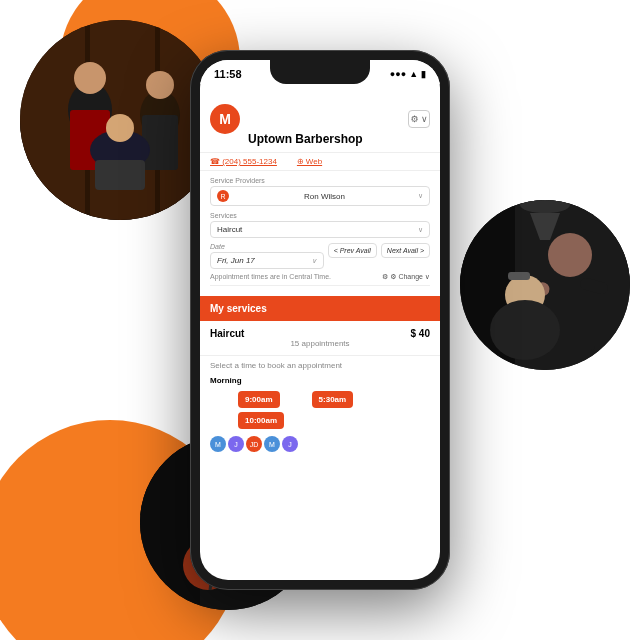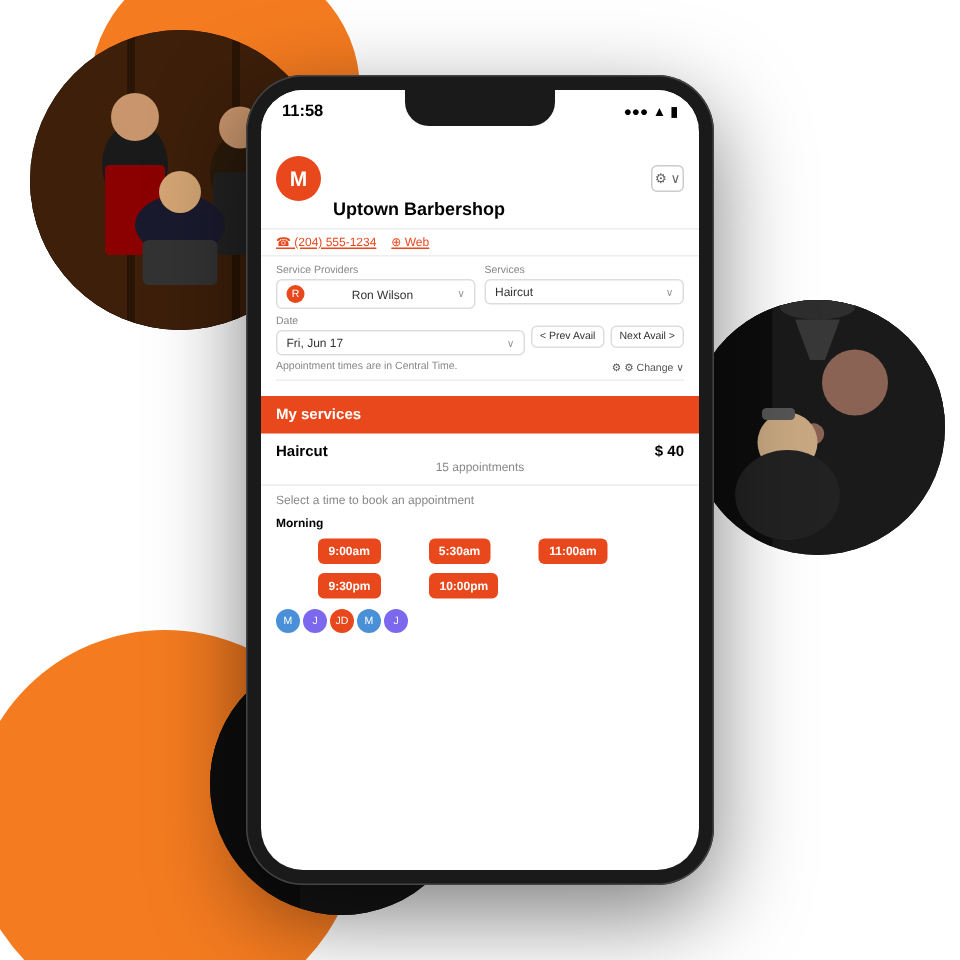--- a/index.html
+++ b/index.html
@@ -66,21 +66,21 @@
       height: 100%;
     }
 
     
     .phone-wrapper {
       position: absolute;
       top: 50px;
       left: 50%;
       transform: translateX(-50%);
       z-index: 10;
-      width: 312px;
+      width: 260px;
     }
 
     .phone-outer {
       background: #1a1a1a;
       border-radius: 38px;
       padding: 10px;
       box-shadow: 0 20px 60px rgba(0,0,0,0.5), inset 0 0 0 1px #444;
       position: relative;
     }
 
@@ -162,55 +162,57 @@
       font-size: 9px;
       color: #666;
     }
 
     
     .contact-info {
       padding: 4px 10px;
       font-size: 8px;
       color: #555;
       display: flex;
-      gap: 10px;
+      gap: 20px;
       border-bottom: 1px solid #eee;
     }
     .contact-info span { color: #E8481C; text-decoration: underline; }
 
     
     .form-section {
       padding: 6px 10px;
     }
     .form-row {
       display: flex;
       gap: 6px;
       margin-bottom: 5px;
+      flex-direction: column;
     }
     .form-group { flex: 1; }
     .form-label { font-size: 7px; color: #888; margin-bottom: 2px; }
     .form-select {
       border: 1px solid #ddd;
       border-radius: 4px;
       padding: 3px 6px;
       font-size: 8px;
       color: #333;
       display: flex;
       justify-content: space-between;
       align-items: center;
       background: #fff;
     }
     .form-select-arrow { color: #999; font-size: 7px; }
 
     
     .date-row {
       display: flex;
       gap: 4px;
-      align-items: center;
+      align-items: flex-start;
       margin-bottom: 4px;
+      font-style: italic;
     }
     .date-group { flex: 1.2; }
     .date-select {
       border: 1px solid #ddd;
       border-radius: 4px;
       padding: 3px 6px;
       font-size: 8px;
       color: #333;
       display: flex;
       justify-content: space-between;
@@ -490,28 +492,24 @@
         <div class="service-appts">15 appointments</div>
       </div>
 
       <div class="select-time-text">Select a time to book an appointment</div>
 
       <div class="time-period-label">Morning</div>
 
       <div class="time-slots-row">
         <div class="time-slot">9:00am</div>
         <div class="time-slot">5:30am</div>
-        <div class="time-slot">11:00am</div>
-      </div>
-
-
-      <div class="bottom-time-row">
-        <div class="time-slot">9:30pm</div>
-        <div class="time-slot">10:00pm</div>
-      </div>
+        <div class="time-slot">10:00am</div>
+      </div>
+
+
 
       <div class="provider-avatars">
         <div class="provider-avatar avatar-m">M</div>
         <div class="provider-avatar avatar-j">J</div>
         <div class="provider-avatar avatar-jd">JD</div>
         <div class="provider-avatar avatar-m">M</div>
         <div class="provider-avatar avatar-j">J</div>
       </div>
 
     </div>

